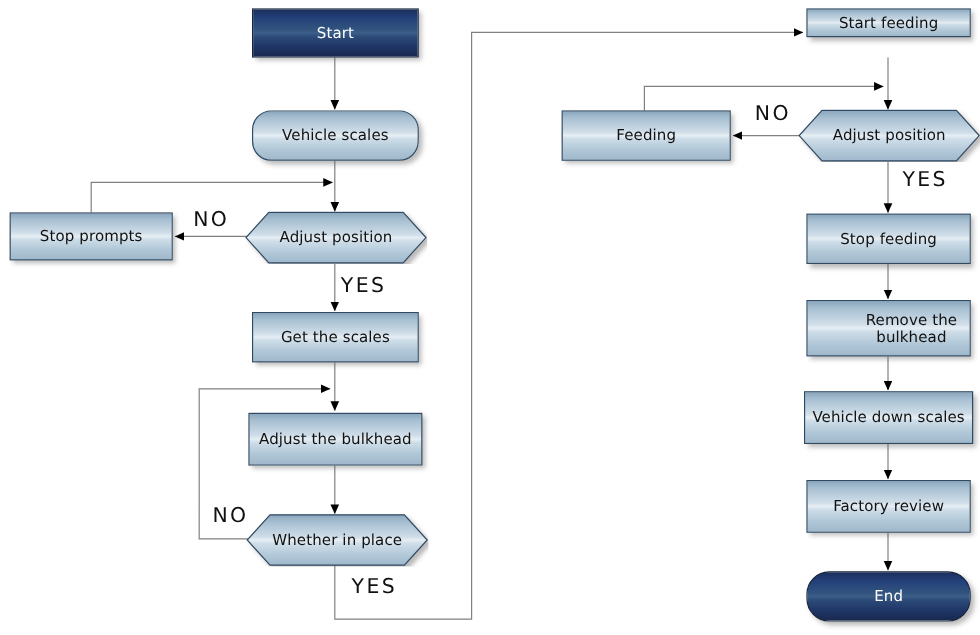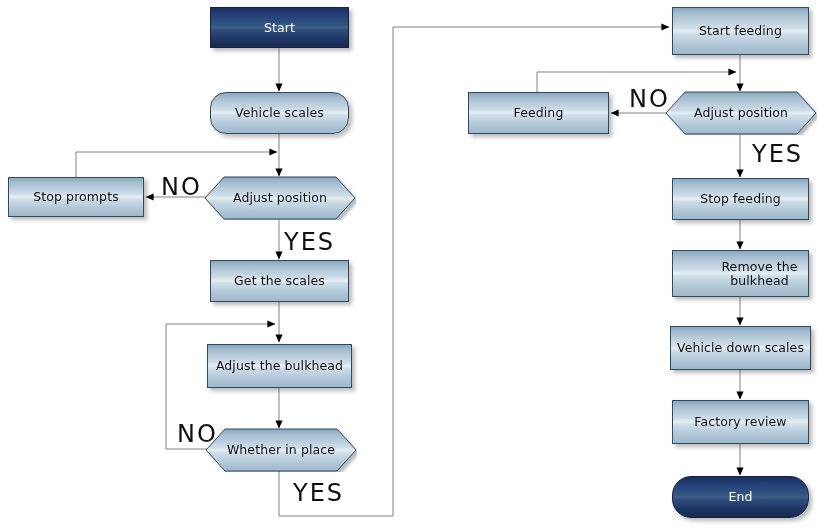--- a/index.html
+++ b/index.html
@@ -64,21 +64,21 @@
   }
   .hex .hexbg{
     position:absolute;left:0;top:0;width:100%;height:100%;
     z-index:0;
   }
   .hex .lbl{position:relative;z-index:1;}
 
   
   .elabel{
     position:absolute;
-    font-size:24px;
+    font-size:17px;
     color:#111;
     letter-spacing:2px;
     z-index:4;
     white-space:nowrap;
   }
 </style>
 </head>
 <body>
 
 <div id="canvas">
@@ -182,21 +182,21 @@
         </linearGradient>
         <filter id="hsh2" x="-25%" y="-25%" width="160%" height="165%">
           <feDropShadow dx="3" dy="3" stdDeviation="1.6" flood-color="#5a5a5a" flood-opacity="0.42"></feDropShadow>
         </filter>
       </defs>
       <polygon points="20,1 132,1 151,22 132,43 20,43 1,22" fill="url(#hg2)" stroke="#2f4a63" stroke-width="1" filter="url(#hsh2)"></polygon>
     </svg>
     <span class="lbl">Whether in place</span>
   </div>
 
-  <div class="node proc" style="left:672px;top:7px;width:137px;height:48px;">
+  <div class="node proc" style="left:672px;top:7px;width:137px;height:24px;">
     <span class="lbl">Start feeding</span>
   </div>
 
   <div class="node proc" style="left:468px;top:92px;width:141px;height:42px;">
     <span class="lbl">Feeding</span>
   </div>
 
   <div class="node hex" style="left:665px;top:91px;width:152px;height:44px;">
     <svg class="hexbg" viewBox="0 0 152 44" preserveAspectRatio="none" xmlns="http://www.w3.org/2000/svg">
       <defs>

